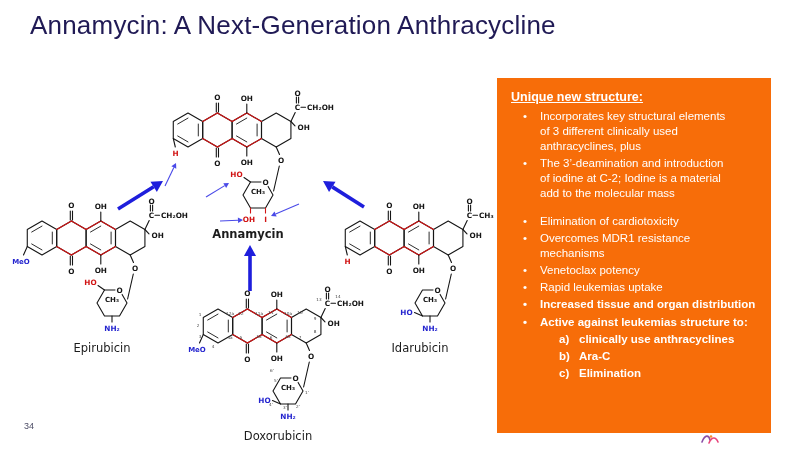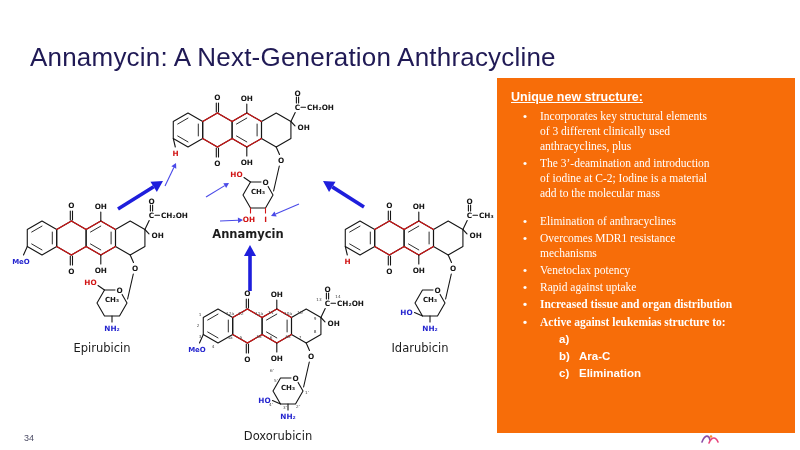--- a/index.html
+++ b/index.html
@@ -2,42 +2,42 @@
 <html><head>
 <meta charset="utf-8">
 <style>
   html,body{margin:0;padding:0;background:#e8e8e8;}
   #slide{
     position:relative;width:800px;height:450px;background:#ffffff;
     font-family:"Liberation Sans",sans-serif;overflow:hidden;
   }
   #title{
     position:absolute;left:30px;top:10px;width:560px;
-    font-size:26px;letter-spacing:.2px;font-weight:normal;margin-top:32px;
+    font-size:26px;letter-spacing:.2px;font-weight:normal;
   }
   .mol{position:absolute;width:195px;height:160px;}
   .mol svg{overflow:visible;}
   #arrow-layer{position:absolute;left:0;top:0;width:800px;height:450px;pointer-events:none;}
   #panel{
-    position:absolute;left:497px;top:78px;width:298px;height:355px;
+    position:absolute;left:497px;top:78px;width:274px;height:355px;
     box-sizing:border-box;padding:11px 12px 7px 14px;
     color:#fff;font-size:11.5px;line-height:1.32;
   }
   .panel-heading{
     font-weight:bold;text-decoration:underline;font-size:12.5px;margin:0 0 3px 0;
   }
   .panel-section{margin-bottom:12px;}
   .bullet-row{display:flex;margin:0 0 2px 12px;}
   .bullet-marker{flex:none;width:17px;}
-  .bullet-text{flex:1;font-family:Liberation Serif, serif;}
+  .bullet-text{flex:1;}
   .bold{font-weight:bold;}
   .sub-row{display:flex;margin:0 0 2px 48px;font-weight:bold;}
   .sub-marker{flex:none;width:20px;}
   #page-number{
-    position:absolute;left:24px;top:421px;font-size:9px;color:#4d4d66;margin-top:12px;
+    position:absolute;left:24px;top:421px;font-size:9px;color:#4d4d66;
   }
   #brand-logo{position:absolute;left:699px;top:432px;width:22px;height:14px;}
 </style>
 </head>
 <body>
 
 <div id="slide">
   <div id="title" style="color: rgb(32, 26, 85);">Annamycin: A Next-Generation Anthracycline</div>
 
   <div class="mol" id="mol-annamycin" style="left: 158px; top: 92px;"><svg viewBox="0 0 195 160" width="195" height="160">
@@ -325,44 +325,45 @@
             <span class="bullet-text">Incorporates key structural elements<br>of 3 different clinically used<br>anthracyclines, plus</span>
           </div>
           <div class="bullet-row">
             <span class="bullet-marker">•</span>
             <span class="bullet-text">The 3’-deamination and introduction<br>of iodine at C-2; Iodine is a material<br>add to the molecular mass</span>
           </div>
         </div>
         <div class="panel-section">
           <div class="bullet-row">
             <span class="bullet-marker">•</span>
-            <span class="bullet-text">Elimination of anthracyclines</span>
+            <span class="bullet-text">Elimination of cardiotoxicity</span>
           </div>
           <div class="bullet-row">
             <span class="bullet-marker">•</span>
             <span class="bullet-text">Overcomes MDR1 resistance<br>mechanisms</span>
           </div>
           <div class="bullet-row">
             <span class="bullet-marker">•</span>
             <span class="bullet-text">Venetoclax potency</span>
           </div>
           <div class="bullet-row">
             <span class="bullet-marker">•</span>
-            <span class="bullet-text">Rapid against uptake</span>
+            <span class="bullet-text">Rapid leukemias uptake</span>
           </div>
           <div class="bullet-row bold">
             <span class="bullet-marker">•</span>
             <span class="bullet-text">Increased tissue and organ distribution</span>
           </div>
           <div class="bullet-row bold">
             <span class="bullet-marker">•</span>
             <span class="bullet-text">Active against leukemias structure to:</span>
           </div>
           <div class="sub-row">
             <span class="sub-marker">a)</span>
+            <span>clinically use anthracyclines</span>
           </div>
           <div class="sub-row">
             <span class="sub-marker">b)</span>
             <span>Ara-C</span>
           </div>
           <div class="sub-row">
             <span class="sub-marker">c)</span>
             <span>Elimination</span>
           </div>
         </div>

